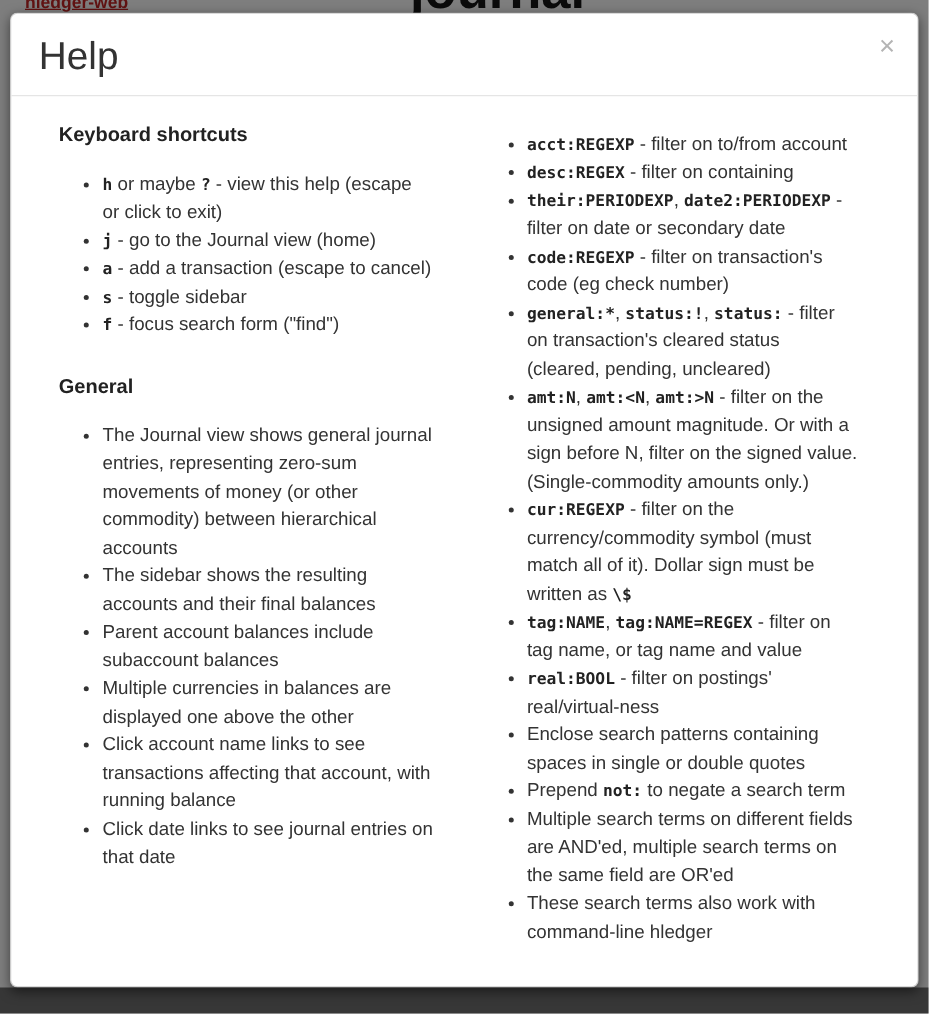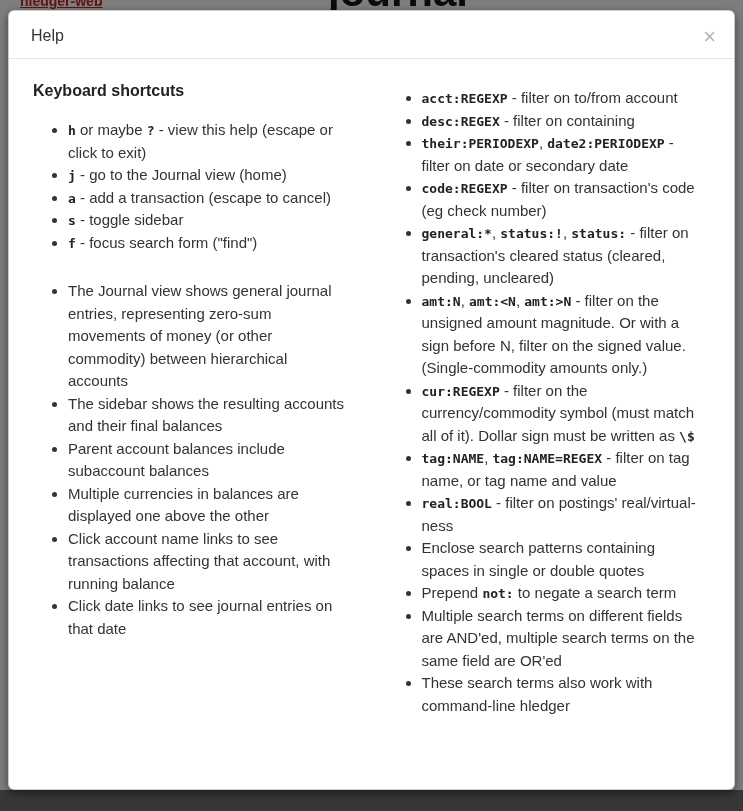--- a/index.html
+++ b/index.html
@@ -28,29 +28,29 @@
   .modal-backdrop { position: absolute; inset: 0; background: rgba(0,0,0,0.5); }
 
   
   .modal-dialog { position: absolute; top: 10px; left: 8px; width: 727px; }
   .modal-content {
     background: #fff; border: 1px solid rgba(0,0,0,.2); border-radius: 6px;
     box-shadow: 0 3px 9px rgba(0,0,0,.5);
     min-height: 780px; overflow: hidden;
   }
   .modal-header { position: relative; padding: 16px 20px 13px 22px; border-bottom: 1px solid #e5e5e5; }
-  .modal-title { margin: 0; font-size: 16px; font-weight: 500; color: #333; line-height: 1.15; }
+  .modal-title { margin: 0; font-size: 31px; font-weight: 500; color: #333; line-height: 1.15; }
   .close {
     position: absolute; top: 15px; right: 18px;
     border: none; background: none; padding: 0;
     font-size: 22px; line-height: 1; color: #b4b4b4;
     font-family: inherit; cursor: pointer;
   }
 
-  .modal-body { display: flex; padding: 18px 9px 15px; }
+  .modal-body { display: flex; padding: 18px 23px 15px; }
   .help-col { width: 50%; padding: 0 15px; color: #333; font-size: 15px; line-height: 1.5; }
 
   .help-section + .help-section { margin-top: 26px; }
   .section-heading { margin: 2px 0 16px; font-size: 16px; font-weight: bold; color: #222; }
 
   .help-list { margin: 10px; padding-left: 25px; }
   .help-list li { margin: 0; }
 
   code {
     font-family: "DejaVu Sans Mono", "Liberation Mono", monospace;
@@ -81,20 +81,21 @@
             <h3 class="section-heading">Keyboard shortcuts</h3>
             <ul class="help-list">
               <li><code>h</code><span> or maybe </span><code>?</code><span> - view this help (escape or click to exit)</span></li>
               <li><code>j</code><span> - go to the Journal view (home)</span></li>
               <li><code>a</code><span> - add a transaction (escape to cancel)</span></li>
               <li><code>s</code><span> - toggle sidebar</span></li>
               <li><code>f</code><span> - focus search form ("find")</span></li>
             </ul>
           </div>
           <div class="help-section">
+            <h3 class="section-heading">General</h3>
             <ul class="help-list">
               <li><span>The Journal view shows general journal entries, representing zero-sum movements of money (or other commodity) between hierarchical accounts</span></li>
               <li><span>The sidebar shows the resulting accounts and their final balances</span></li>
               <li><span>Parent account balances include subaccount balances</span></li>
               <li><span>Multiple currencies in balances are displayed one above the other</span></li>
               <li><span>Click account name links to see transactions affecting that account, with running balance</span></li>
               <li><span>Click date links to see journal entries on that date</span></li>
             </ul>
           </div>
         </div>

